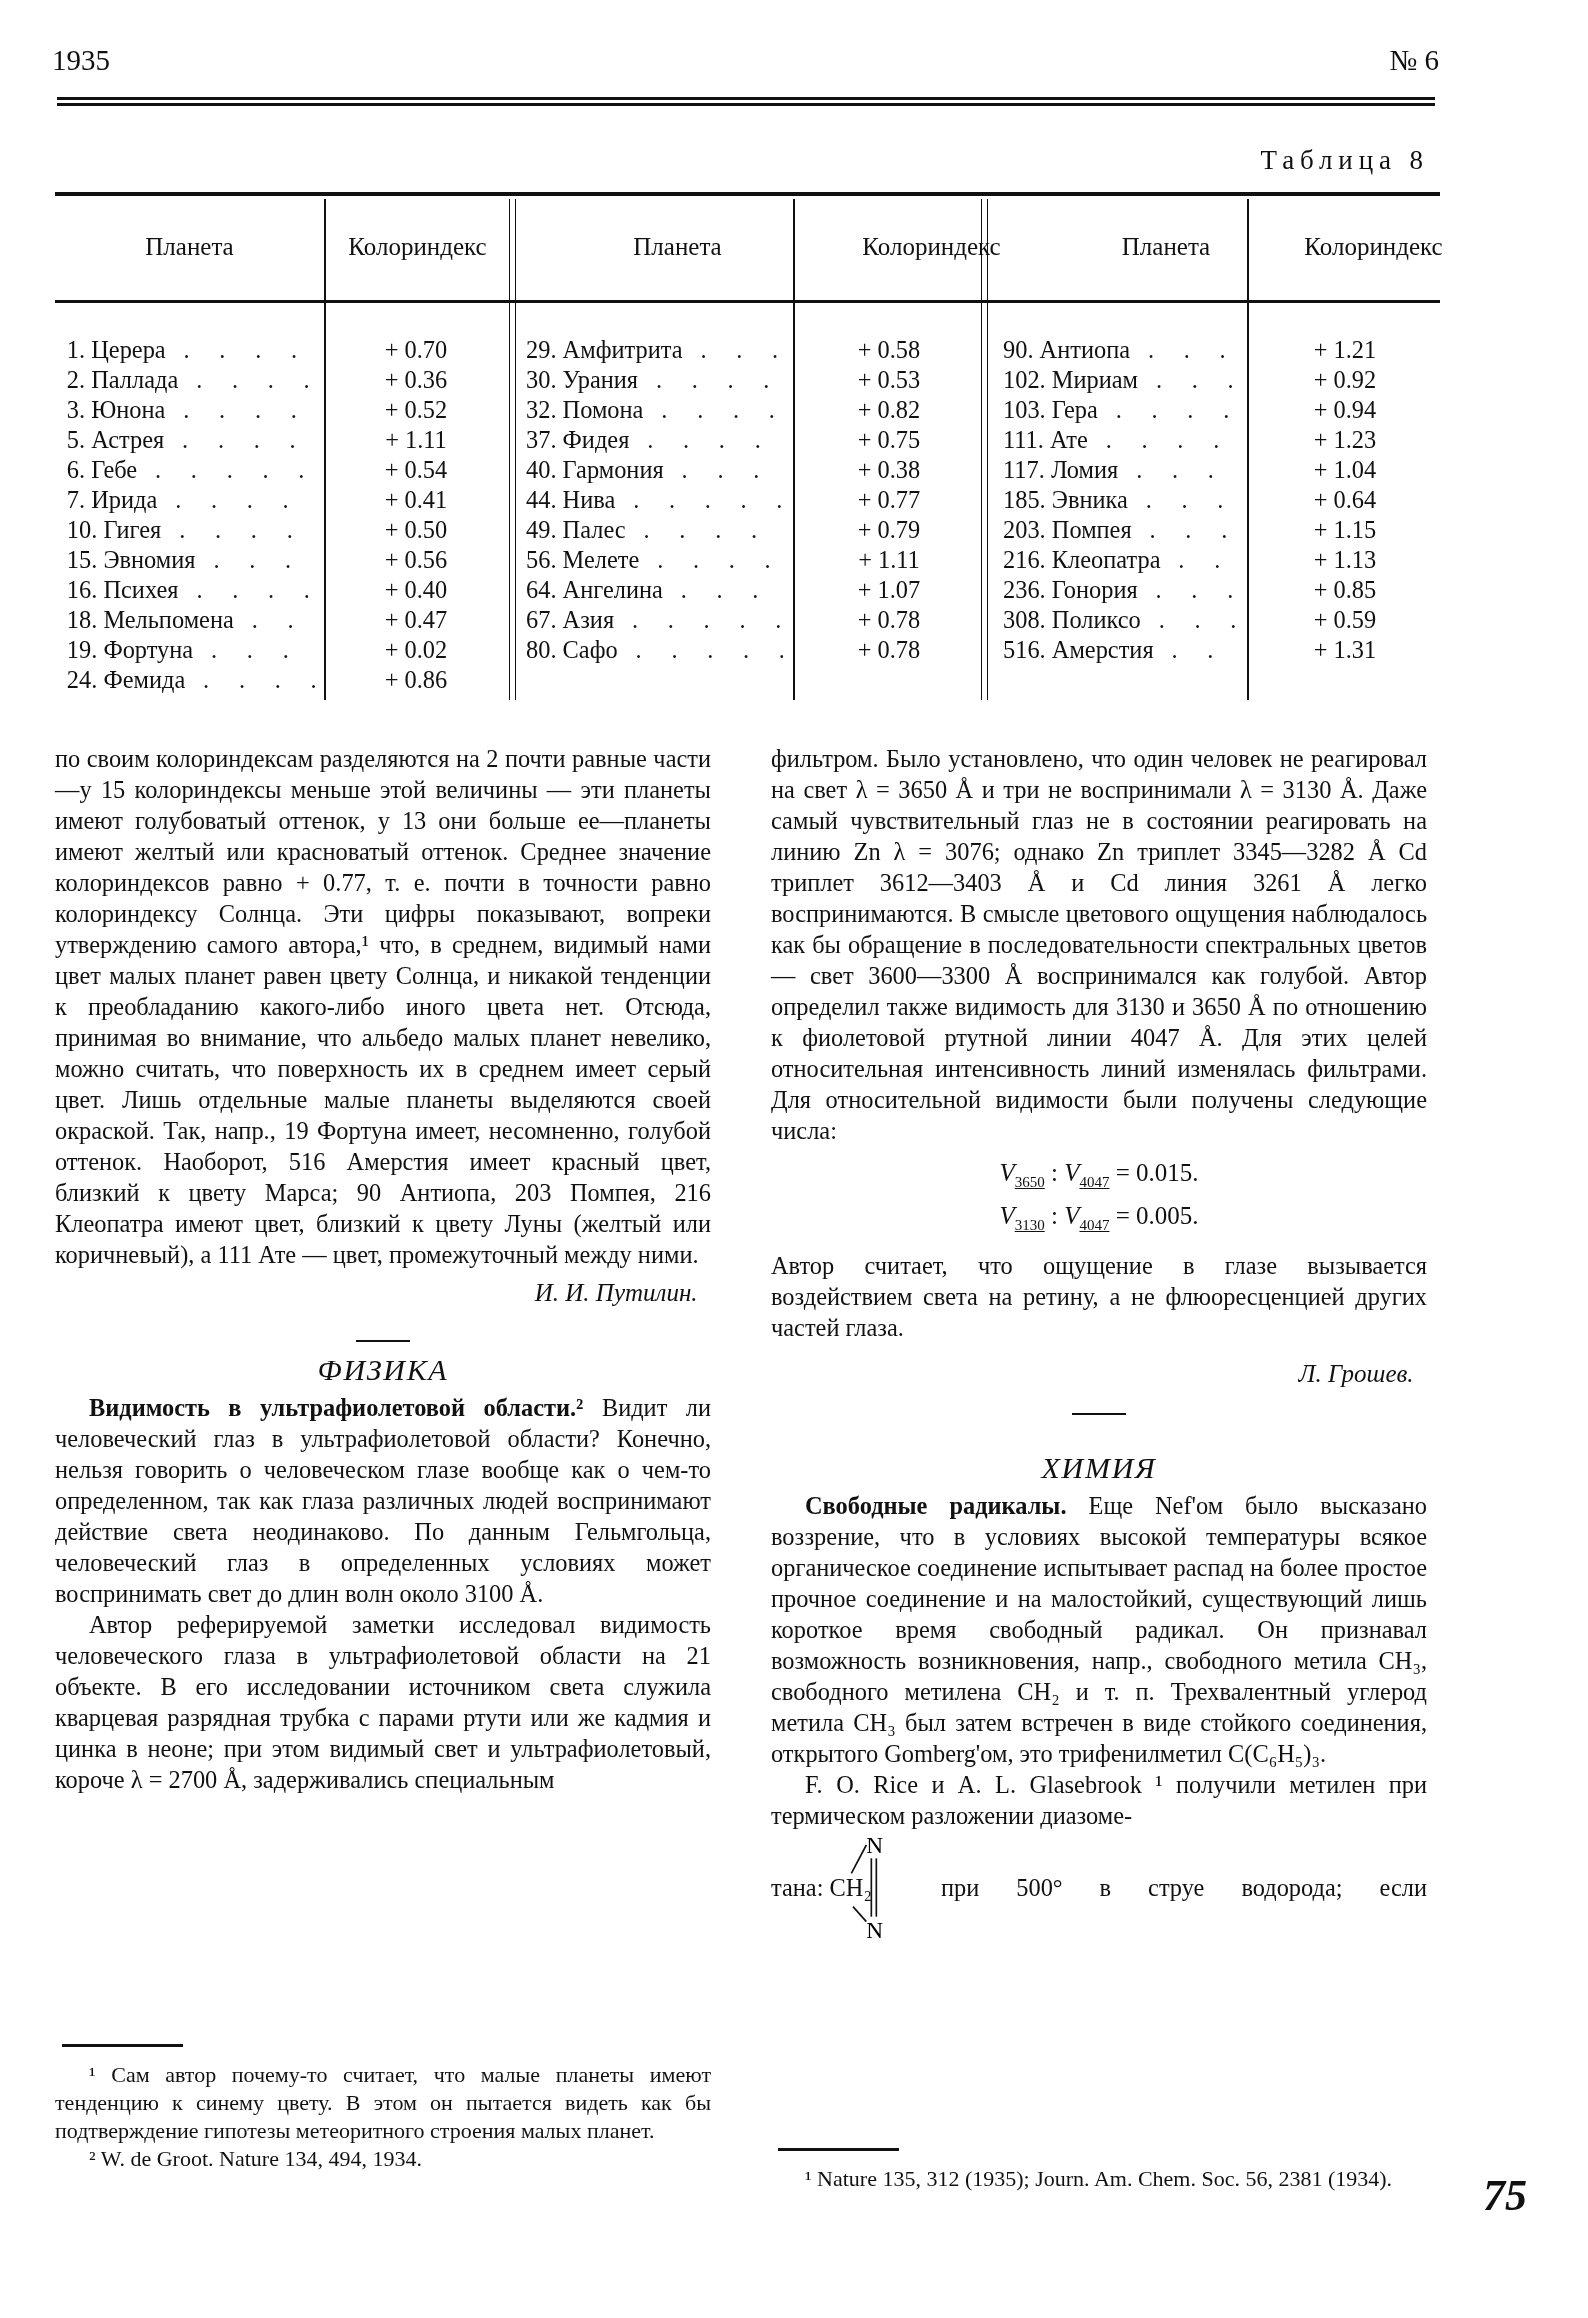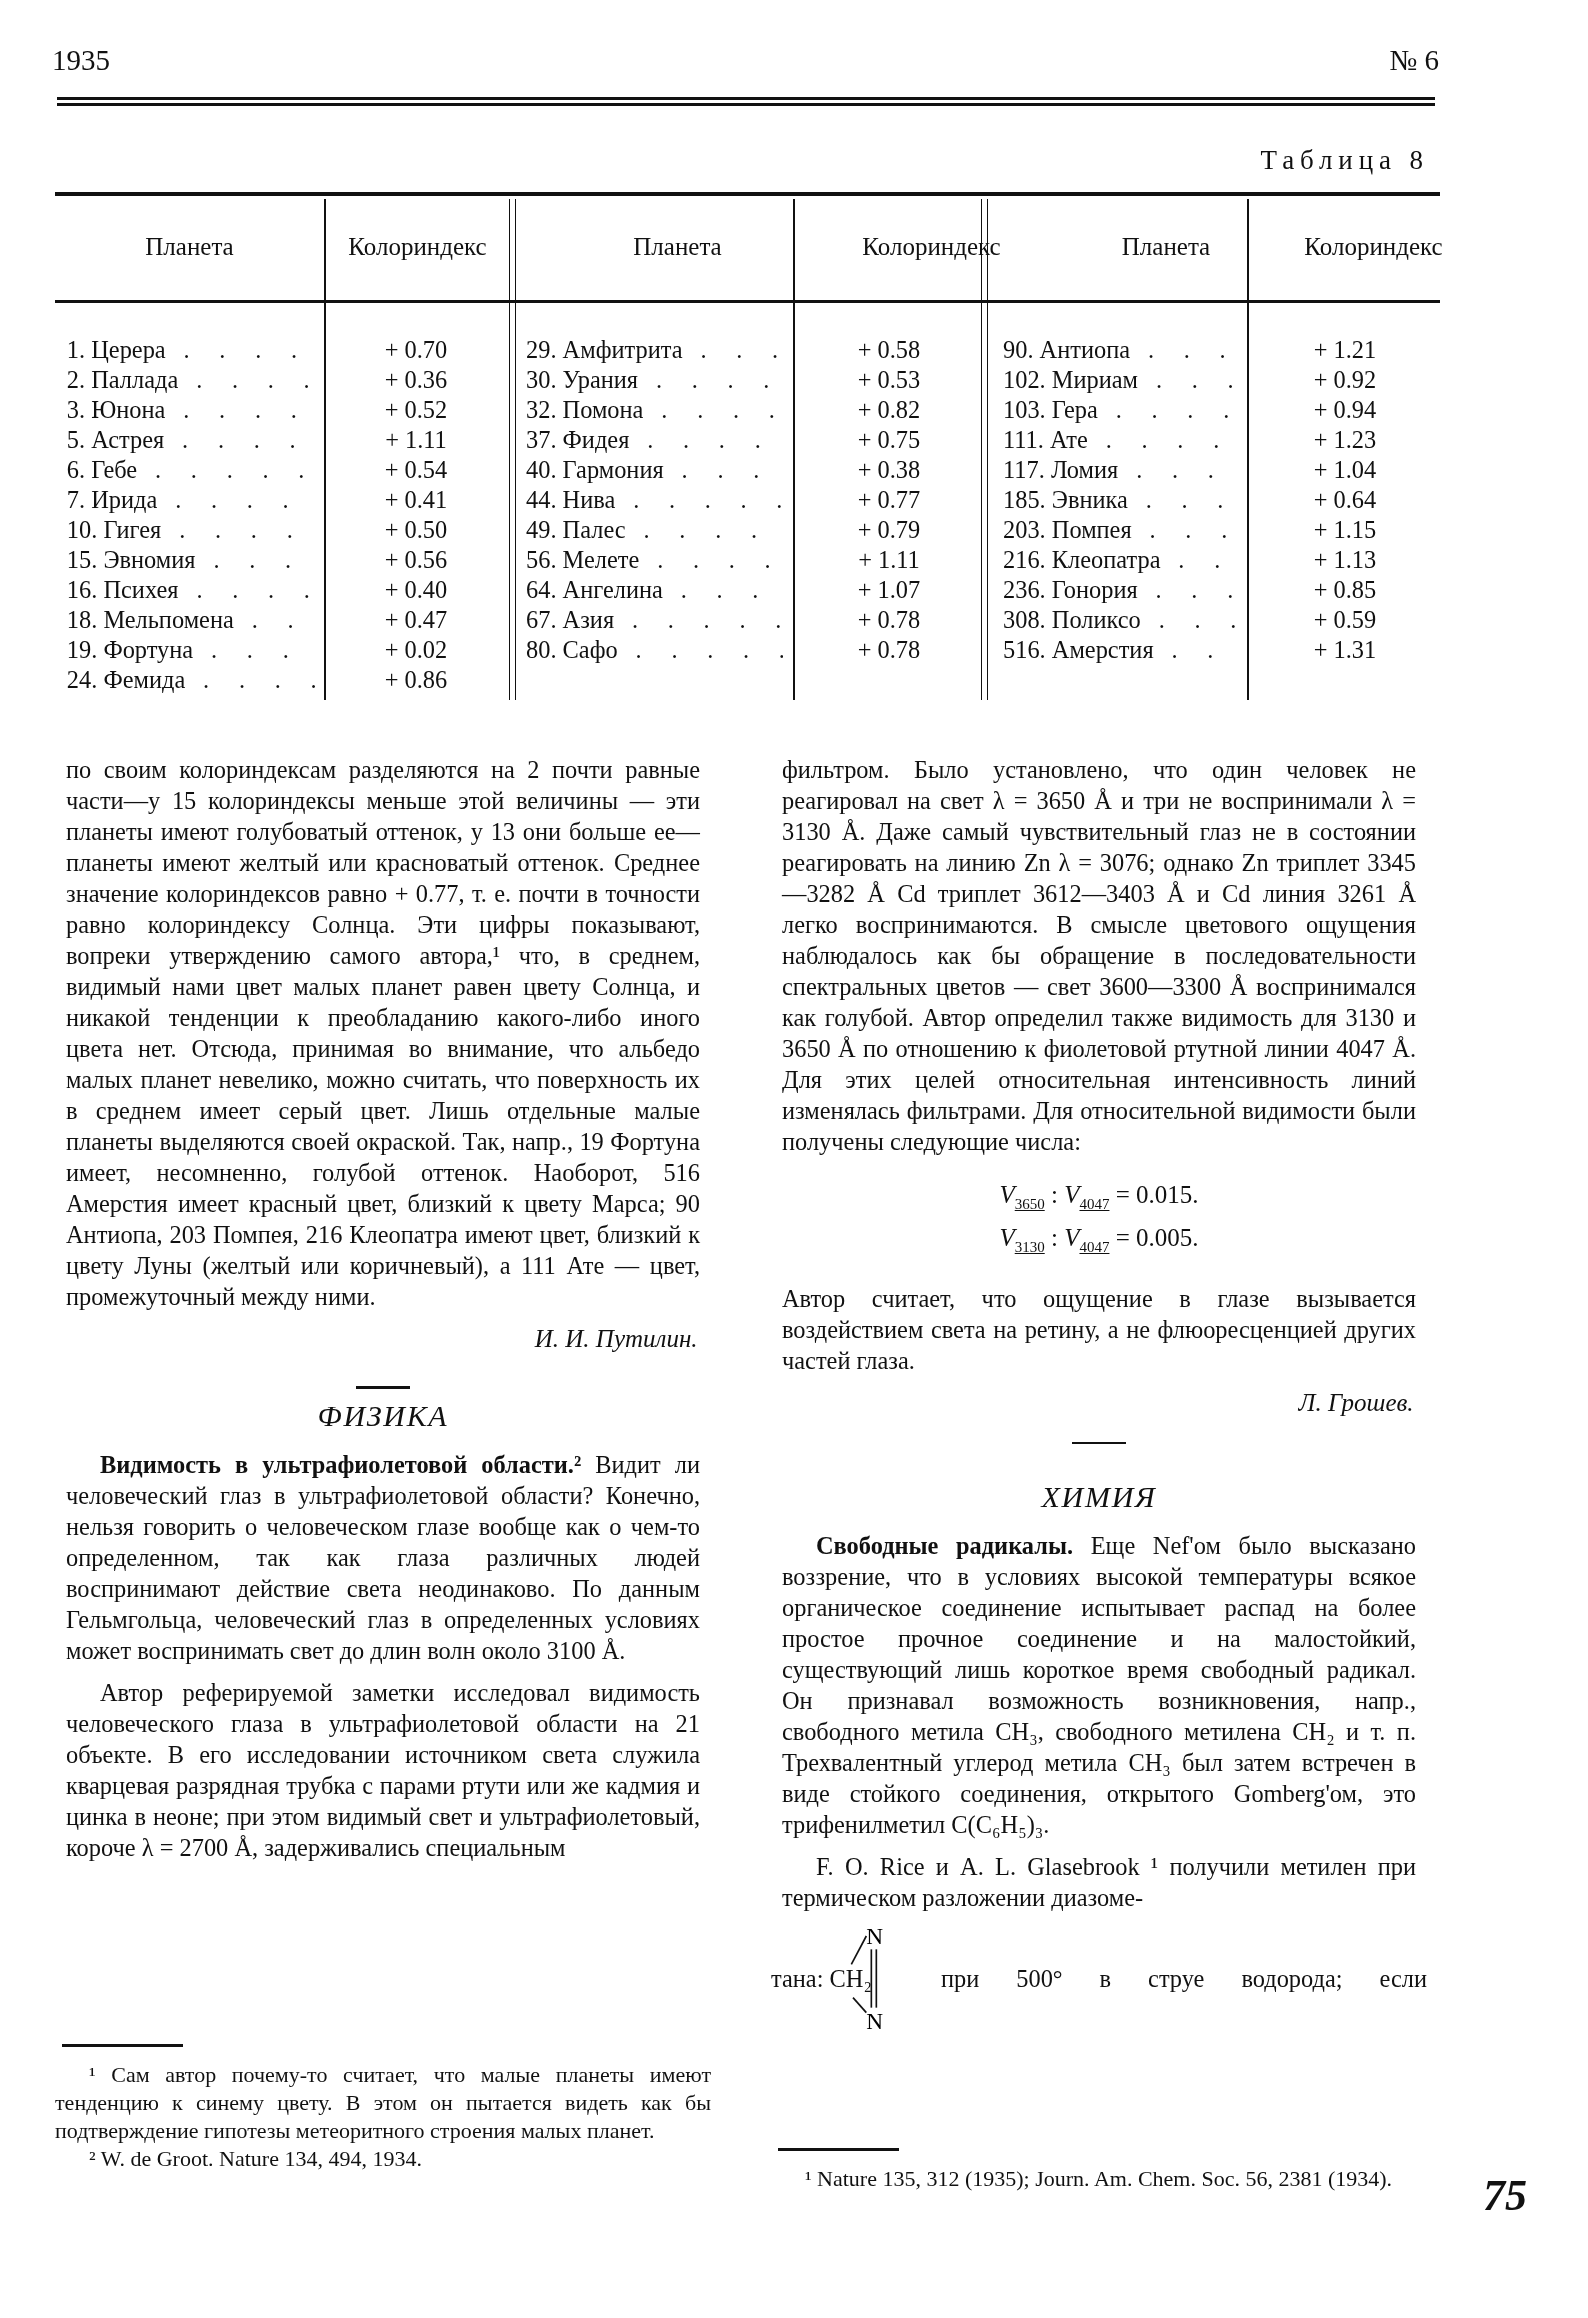--- a/index.html
+++ b/index.html
@@ -32,21 +32,21 @@
   .col .row { white-space: pre; height: 30px; }
   .name-col .row { display: flex; }
   .name-col .row .nm { flex: 0 0 auto; }
   .name-col .row .dots { flex: 1 1 auto; overflow: hidden; letter-spacing: 11.8px; text-align: right; }
   .val-col { text-align: center; }
 
   .text-col {
     position: absolute; width: 656px; font-size: 24.4px; line-height: 31px;
     text-align: justify; hyphens: manual;
   }
-  .text-col p { margin: 11px; text-indent: 0; }
+  .text-col p { margin: 0; text-indent: 0; }
   .text-col p.indent { text-indent: 34px; }
   .signature { text-align: right; font-style: italic; font-size: 25px; margin-top: 6.7px; padding-right: 13.4px; }
   .rubric { text-align: center; font-style: italic; font-size: 30px; letter-spacing: 1.7px; }
   .short-rule { height: 2.5px; background: #111; width: 54px; margin: 0 auto; }
   .bold-lead { font-weight: bold; }
   .formula { text-align: center; font-size: 25px; line-height: 34px; }
   .formula i { font-style: italic; }
   .footnote-rule { position: absolute; height: 2.5px; background: #111; width: 121px; }
   .footnotes { position: absolute; width: 656px; font-size: 22px; line-height: 28px; text-align: justify; }
   .footnotes p { margin: 0; text-indent: 34px; }
@@ -196,21 +196,21 @@
   <p>фильтром. Было установлено, что один человек не реагировал на свет λ = 3650 Å и три не воспринимали λ = 3130 Å. Даже самый чувствительный глаз не в состоянии реагировать на линию Zn λ = 3076; однако Zn триплет 3345—3282 Å Cd триплет 3612—3403 Å и Cd линия 3261 Å легко воспринимаются. В смысле цветового ощущения наблюдалось как бы обращение в последовательности спектральных цветов — свет 3600—3300 Å воспринимался как голубой. Автор определил также видимость для 3130 и 3650 Å по отношению к фиолетовой ртутной линии 4047 Å. Для этих целей относительная интенсивность линий изменялась фильтрами. Для относительной видимости были получены следующие числа:</p>
   <div style="height:10px;"></div>
   <div class="formula">
     <i>V</i><sub>3650</sub> : <i>V</i><sub>4047</sub> <span>= 0.015.</span>
   </div>
   <div class="formula">
     <i>V</i><sub>3130</sub> : <i>V</i><sub>4047</sub> <span>= 0.005.</span>
   </div>
   <div style="height:8.4px;"></div>
   <p>Автор считает, что ощущение в глазе вызывается воздействием света на ретину, а не флюоресценцией других частей глаза.</p>
-  <div class="signature" style="margin-top:5px;">Л. Грошев.</div>
+  <div class="signature" style="margin-top:15px;">Л. Грошев.</div>
   <div style="height:23.5px;"></div>
   <div class="short-rule"></div>
   <div style="height:37px;"></div>
   <div class="rubric">ХИМИЯ</div>
   <div style="height:6.7px;"></div>
   <p class="indent"><span class="bold-lead">Свободные радикалы.</span> <span>Еще Nef'ом было высказано воззрение, что в условиях высокой температуры всякое органическое соединение испытывает распад на более простое прочное соединение и на малостойкий, существующий лишь короткое время свободный радикал. Он признавал возможность возникновения, напр., свободного метила CH₃, свободного метилена CH₂ и т. п. Трехвалентный углерод метила CH₃ был затем встречен в виде стойкого соединения, открытого Gomberg'ом, это трифенилметил C(C₆H₅)₃.</span></p>
   <p class="indent">F. O. Rice и A. L. Glasebrook ¹ получили метилен при термическом разложении диазоме-</p>
   <div class="diazo">
     <span class="lead">тана: CH₂</span>
     <svg width="50" height="109" viewBox="0 0 60 130" style="font-size:29px">

